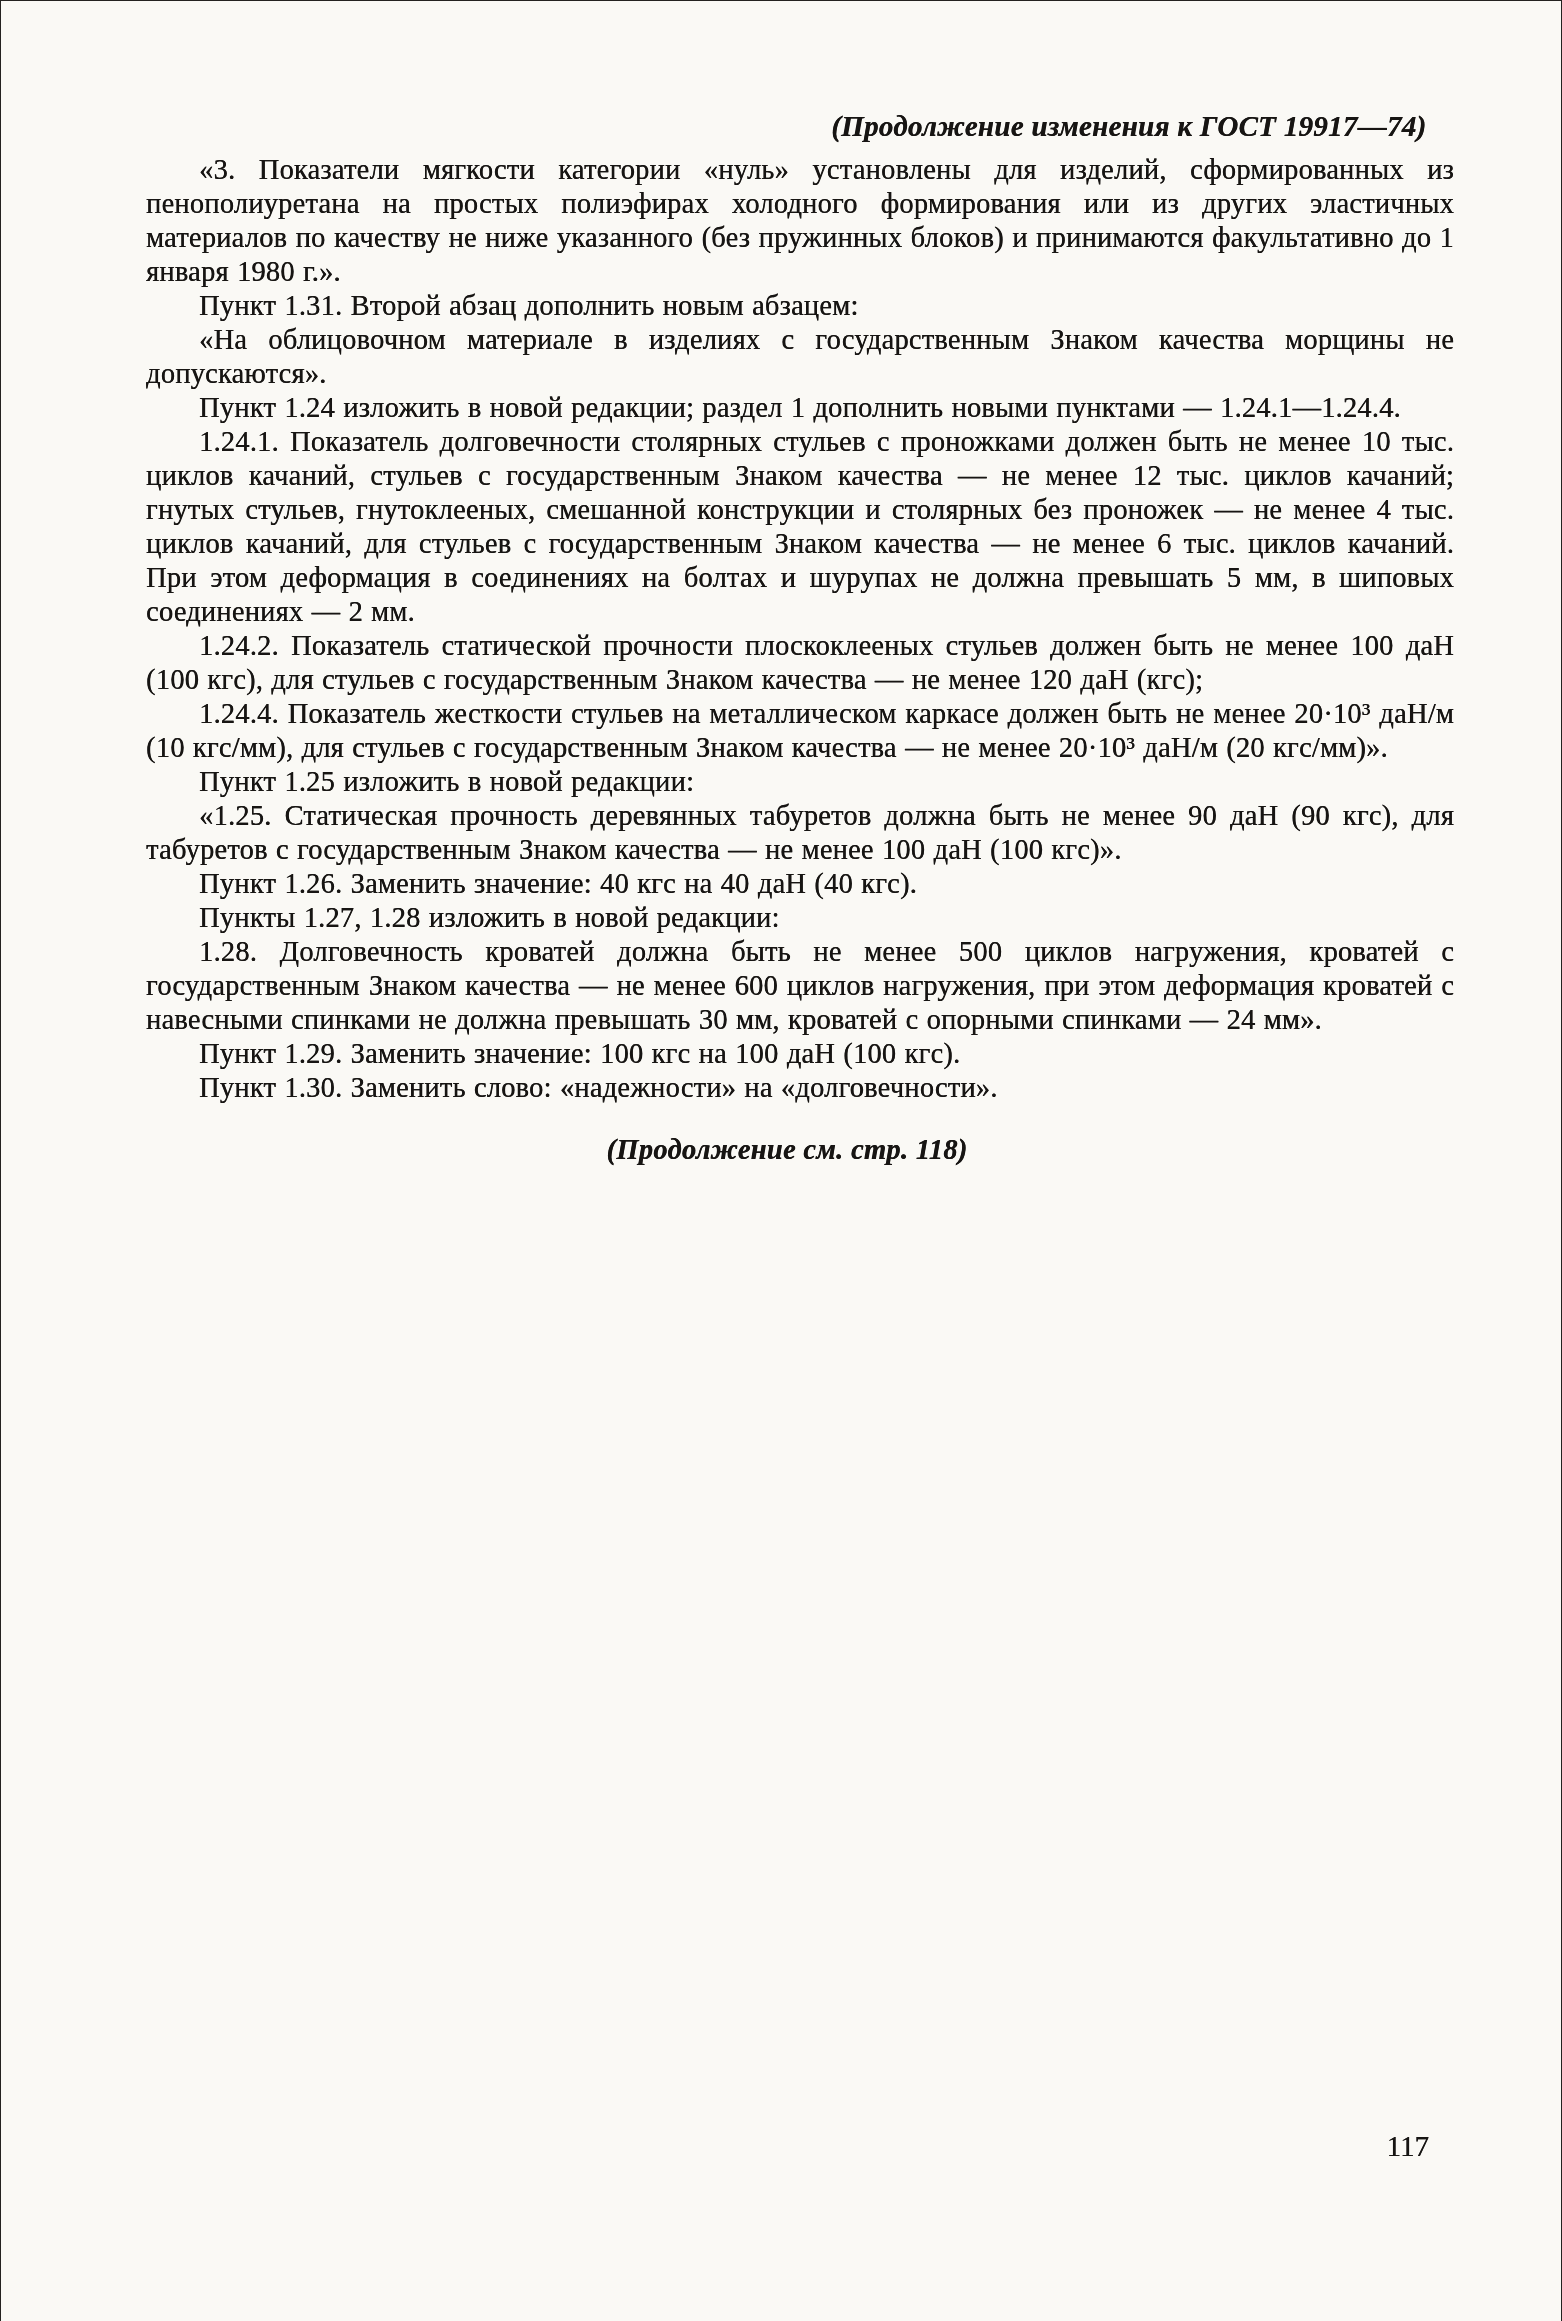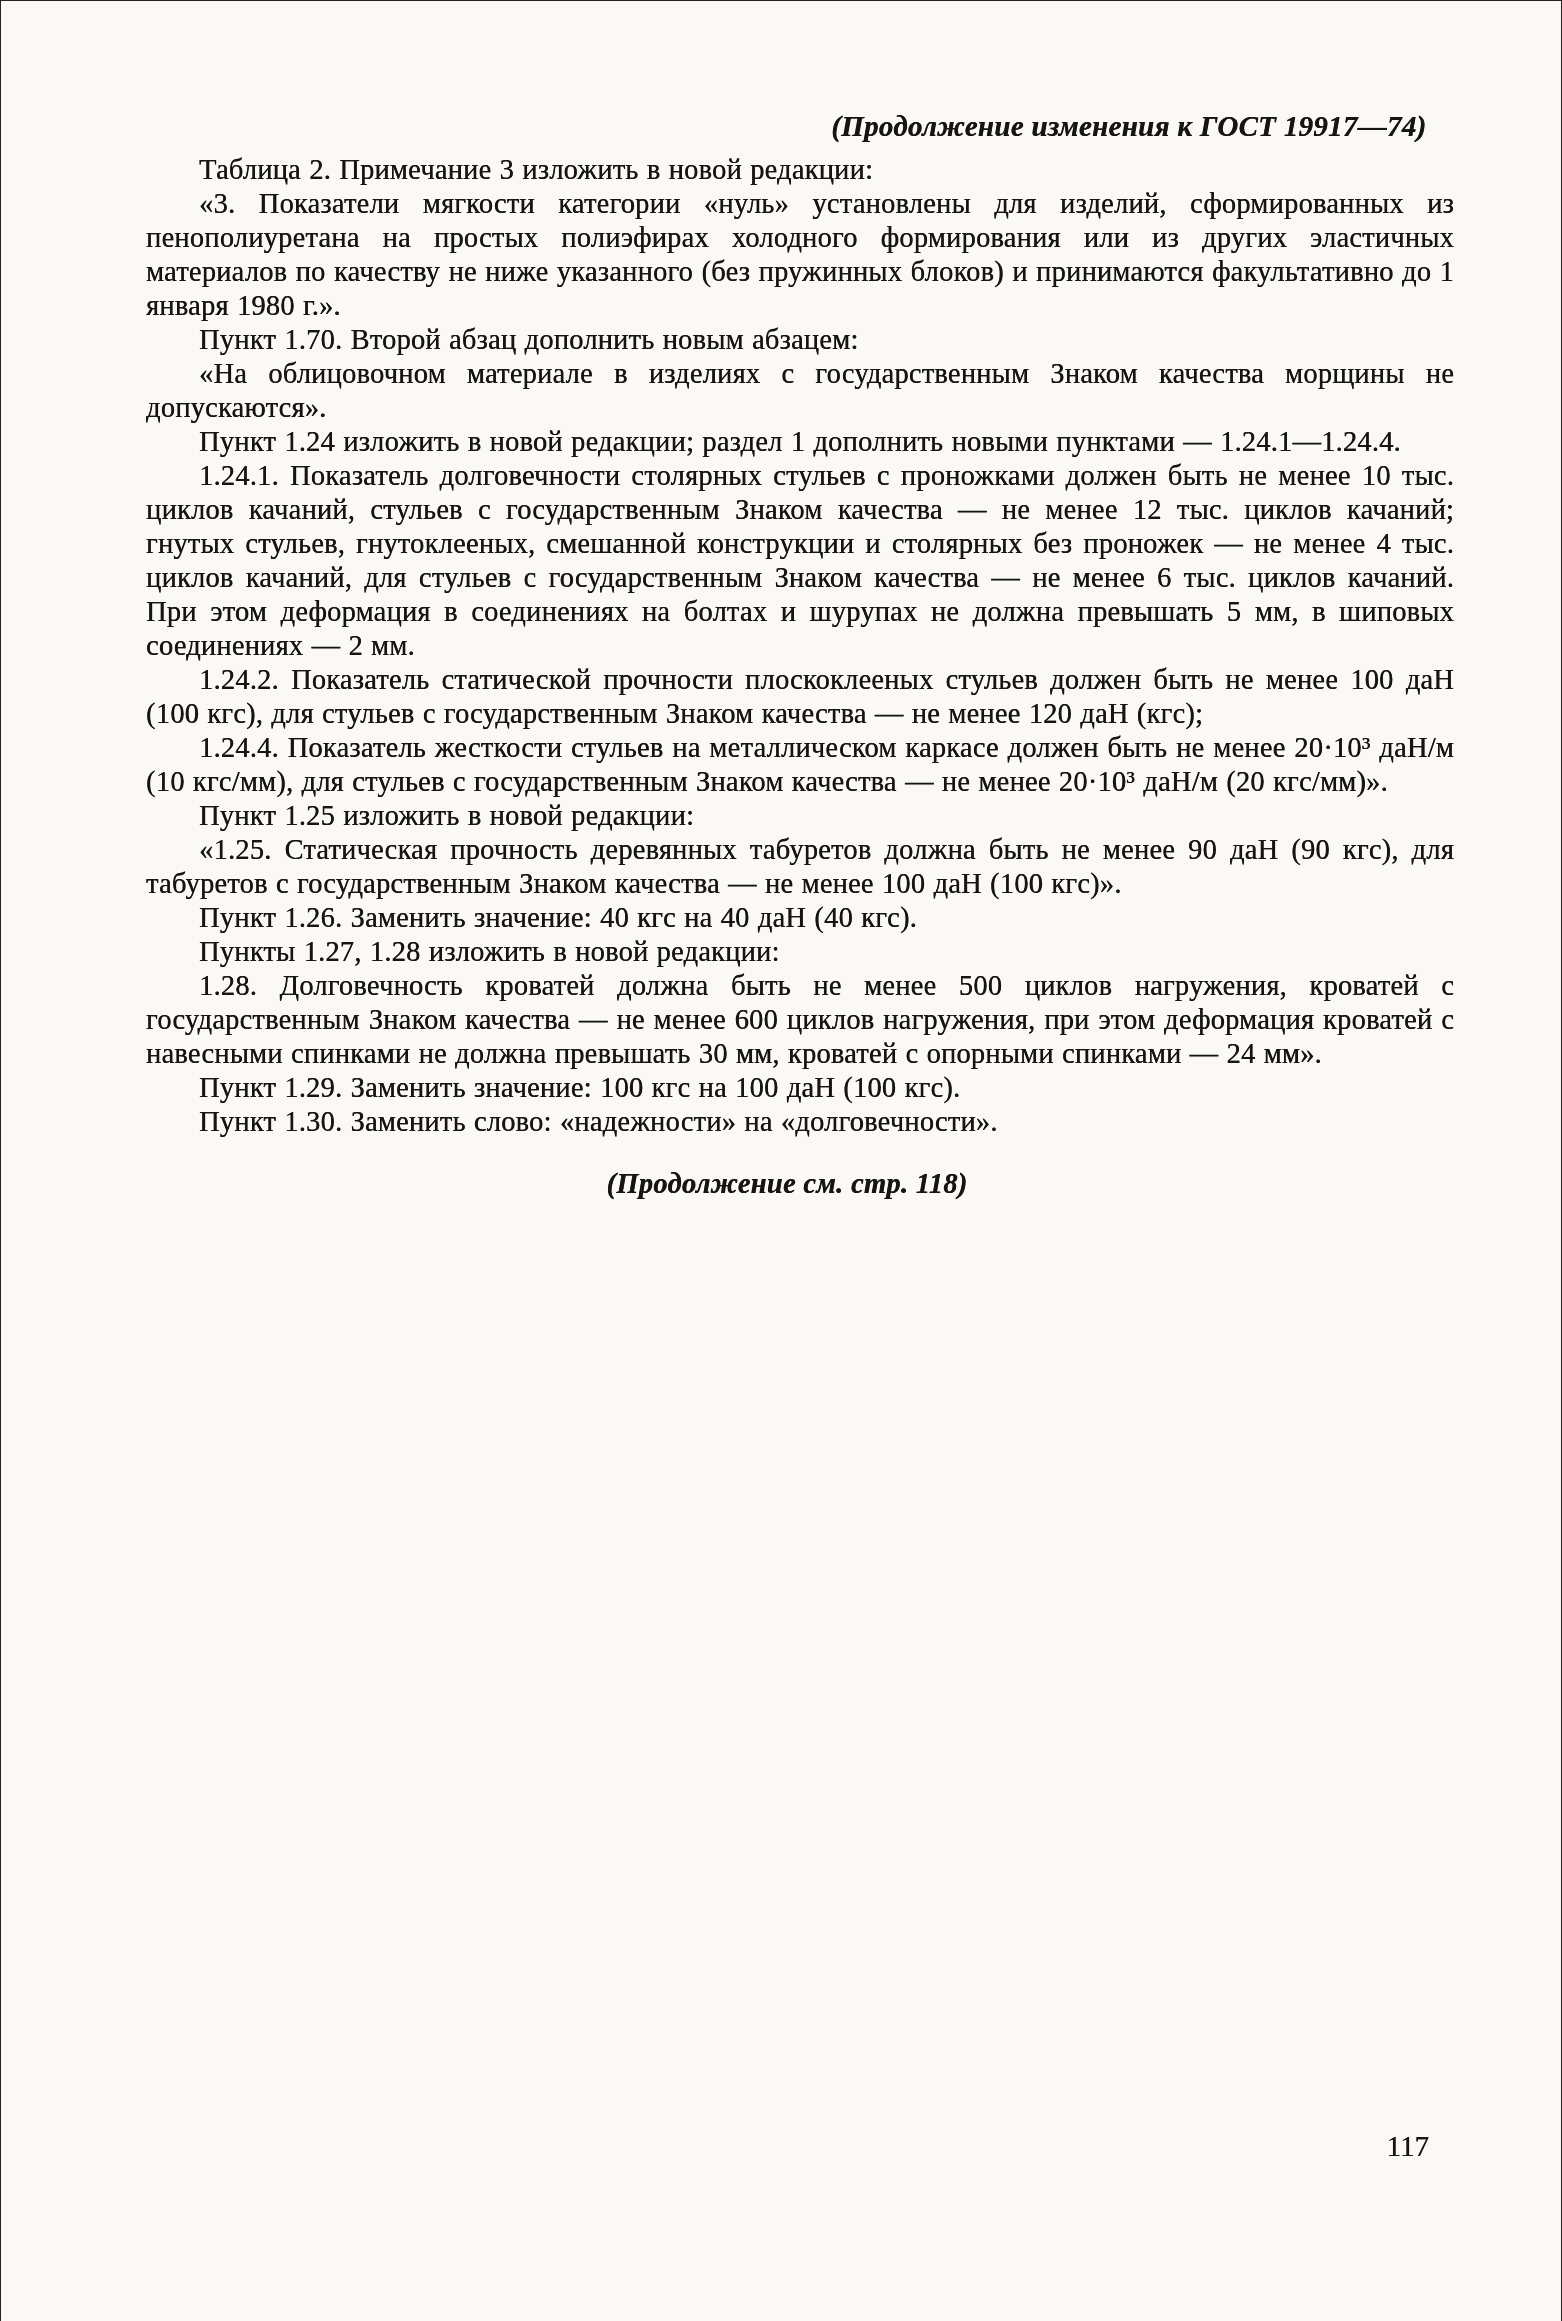--- a/index.html
+++ b/index.html
@@ -65,23 +65,22 @@
     text-shadow: 0.3px 0 0 currentColor;
   }
 </style>
 </head>
 <body>
 
 <div class="page">
   <div class="text-block">
     <div class="header-note">(Продолжение изменения к ГОСТ 19917—74)</div>
 
-    <p class="para">Таблица 2. Примечание 3 изложить в новой редакции:</p>
     <p class="para">«3. Показатели мягкости категории «нуль» установлены для изделий, сформированных из пенополиуретана на простых полиэфирах холодного формирования или из других эластичных материалов по качеству не ниже указанного (без пружинных блоков) и принимаются факультативно до 1 января 1980 г.».</p>
-    <p class="para">Пункт 1.70. Второй абзац дополнить новым абзацем:</p>
+    <p class="para">Пункт 1.31. Второй абзац дополнить новым абзацем:</p>
     <p class="para">«На облицовочном материале в изделиях с государственным Знаком качества морщины не допускаются».</p>
     <p class="para">Пункт 1.24 изложить в новой редакции; раздел 1 дополнить новыми пунктами — 1.24.1—1.24.4.</p>
     <p class="para">1.24.1. Показатель долговечности столярных стульев с проножками должен быть не менее 10 тыс. циклов качаний, стульев с государственным Знаком качества — не менее 12 тыс. циклов качаний; гнутых стульев, гнутоклееных, смешанной конструкции и столярных без проножек — не менее 4 тыс. циклов качаний, для стульев с государственным Знаком качества — не менее 6 тыс. циклов качаний. При этом деформация в соединениях на болтах и шурупах не должна превышать 5 мм, в шиповых соединениях — 2 мм.</p>
     <p class="para">1.24.2. Показатель статической прочности плоскоклееных стульев должен быть не менее 100 даН (100 кгс), для стульев с государственным Знаком качества — не менее 120 даН (кгс);</p>
     <p class="para">1.24.4. Показатель жесткости стульев на металлическом каркасе должен быть не менее 20·10³ даН/м (10 кгс/мм), для стульев с государственным Знаком качества — не менее 20·10³ даН/м (20 кгс/мм)».</p>
     <p class="para">Пункт 1.25 изложить в новой редакции:</p>
     <p class="para">«1.25. Статическая прочность деревянных табуретов должна быть не менее 90 даН (90 кгс), для табуретов с государственным Знаком качества — не менее 100 даН (100 кгс)».</p>
     <p class="para">Пункт 1.26. Заменить значение: 40 кгс на 40 даН (40 кгс).</p>
     <p class="para">Пункты 1.27, 1.28 изложить в новой редакции:</p>
     <p class="para">1.28. Долговечность кроватей должна быть не менее 500 циклов нагружения, кроватей с государственным Знаком качества — не менее 600 циклов нагружения, при этом деформация кроватей с навесными спинками не должна превышать 30 мм, кроватей с опорными спинками — 24 мм».</p>

